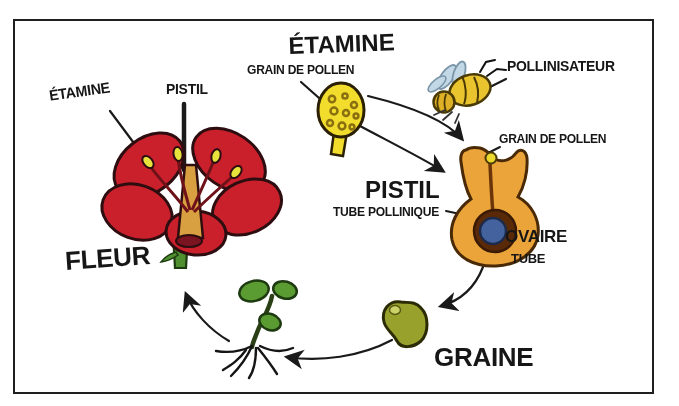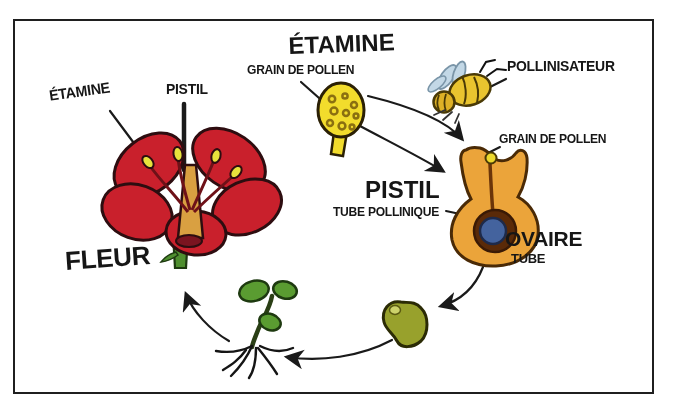--- a/index.html
+++ b/index.html
@@ -150,16 +150,17 @@
   <div class="label md squish" style="left:166px;top:80px;">PISTIL</div>
   <div class="label xl rot-m4" style="left:64px;top:246px;">FLEUR</div>
 
   <div class="label lg rot-m2" style="left:288px;top:32px;">ÉTAMINE</div>
   <div class="label sm squish" style="left:247px;top:62px;">GRAIN DE POLLEN</div>
   <div class="label md squish" style="left:507px;top:57px;">POLLINISATEUR</div>
   <div class="label sm squish" style="left:499px;top:131px;">GRAIN DE POLLEN</div>
 
   <div class="label lg" style="left:365px;top:176px;">PISTIL</div>
   <div class="label sm squish" style="left:333px;top:204px;">TUBE POLLINIQUE</div>
-  <div class="label md" style="left:505px;top:227px;font-size:21px;">OVAIRE</div>
+  <div class="label md" style="left:505px;top:227px;font-size:17px;">OVAIRE</div>
   <div class="label sm" style="left:511px;top:251px;">TUBE</div>
 
+  <div class="label xl" style="left:434px;top:342px;">GRAINE</div>
 </div>
 
 </body></html>

